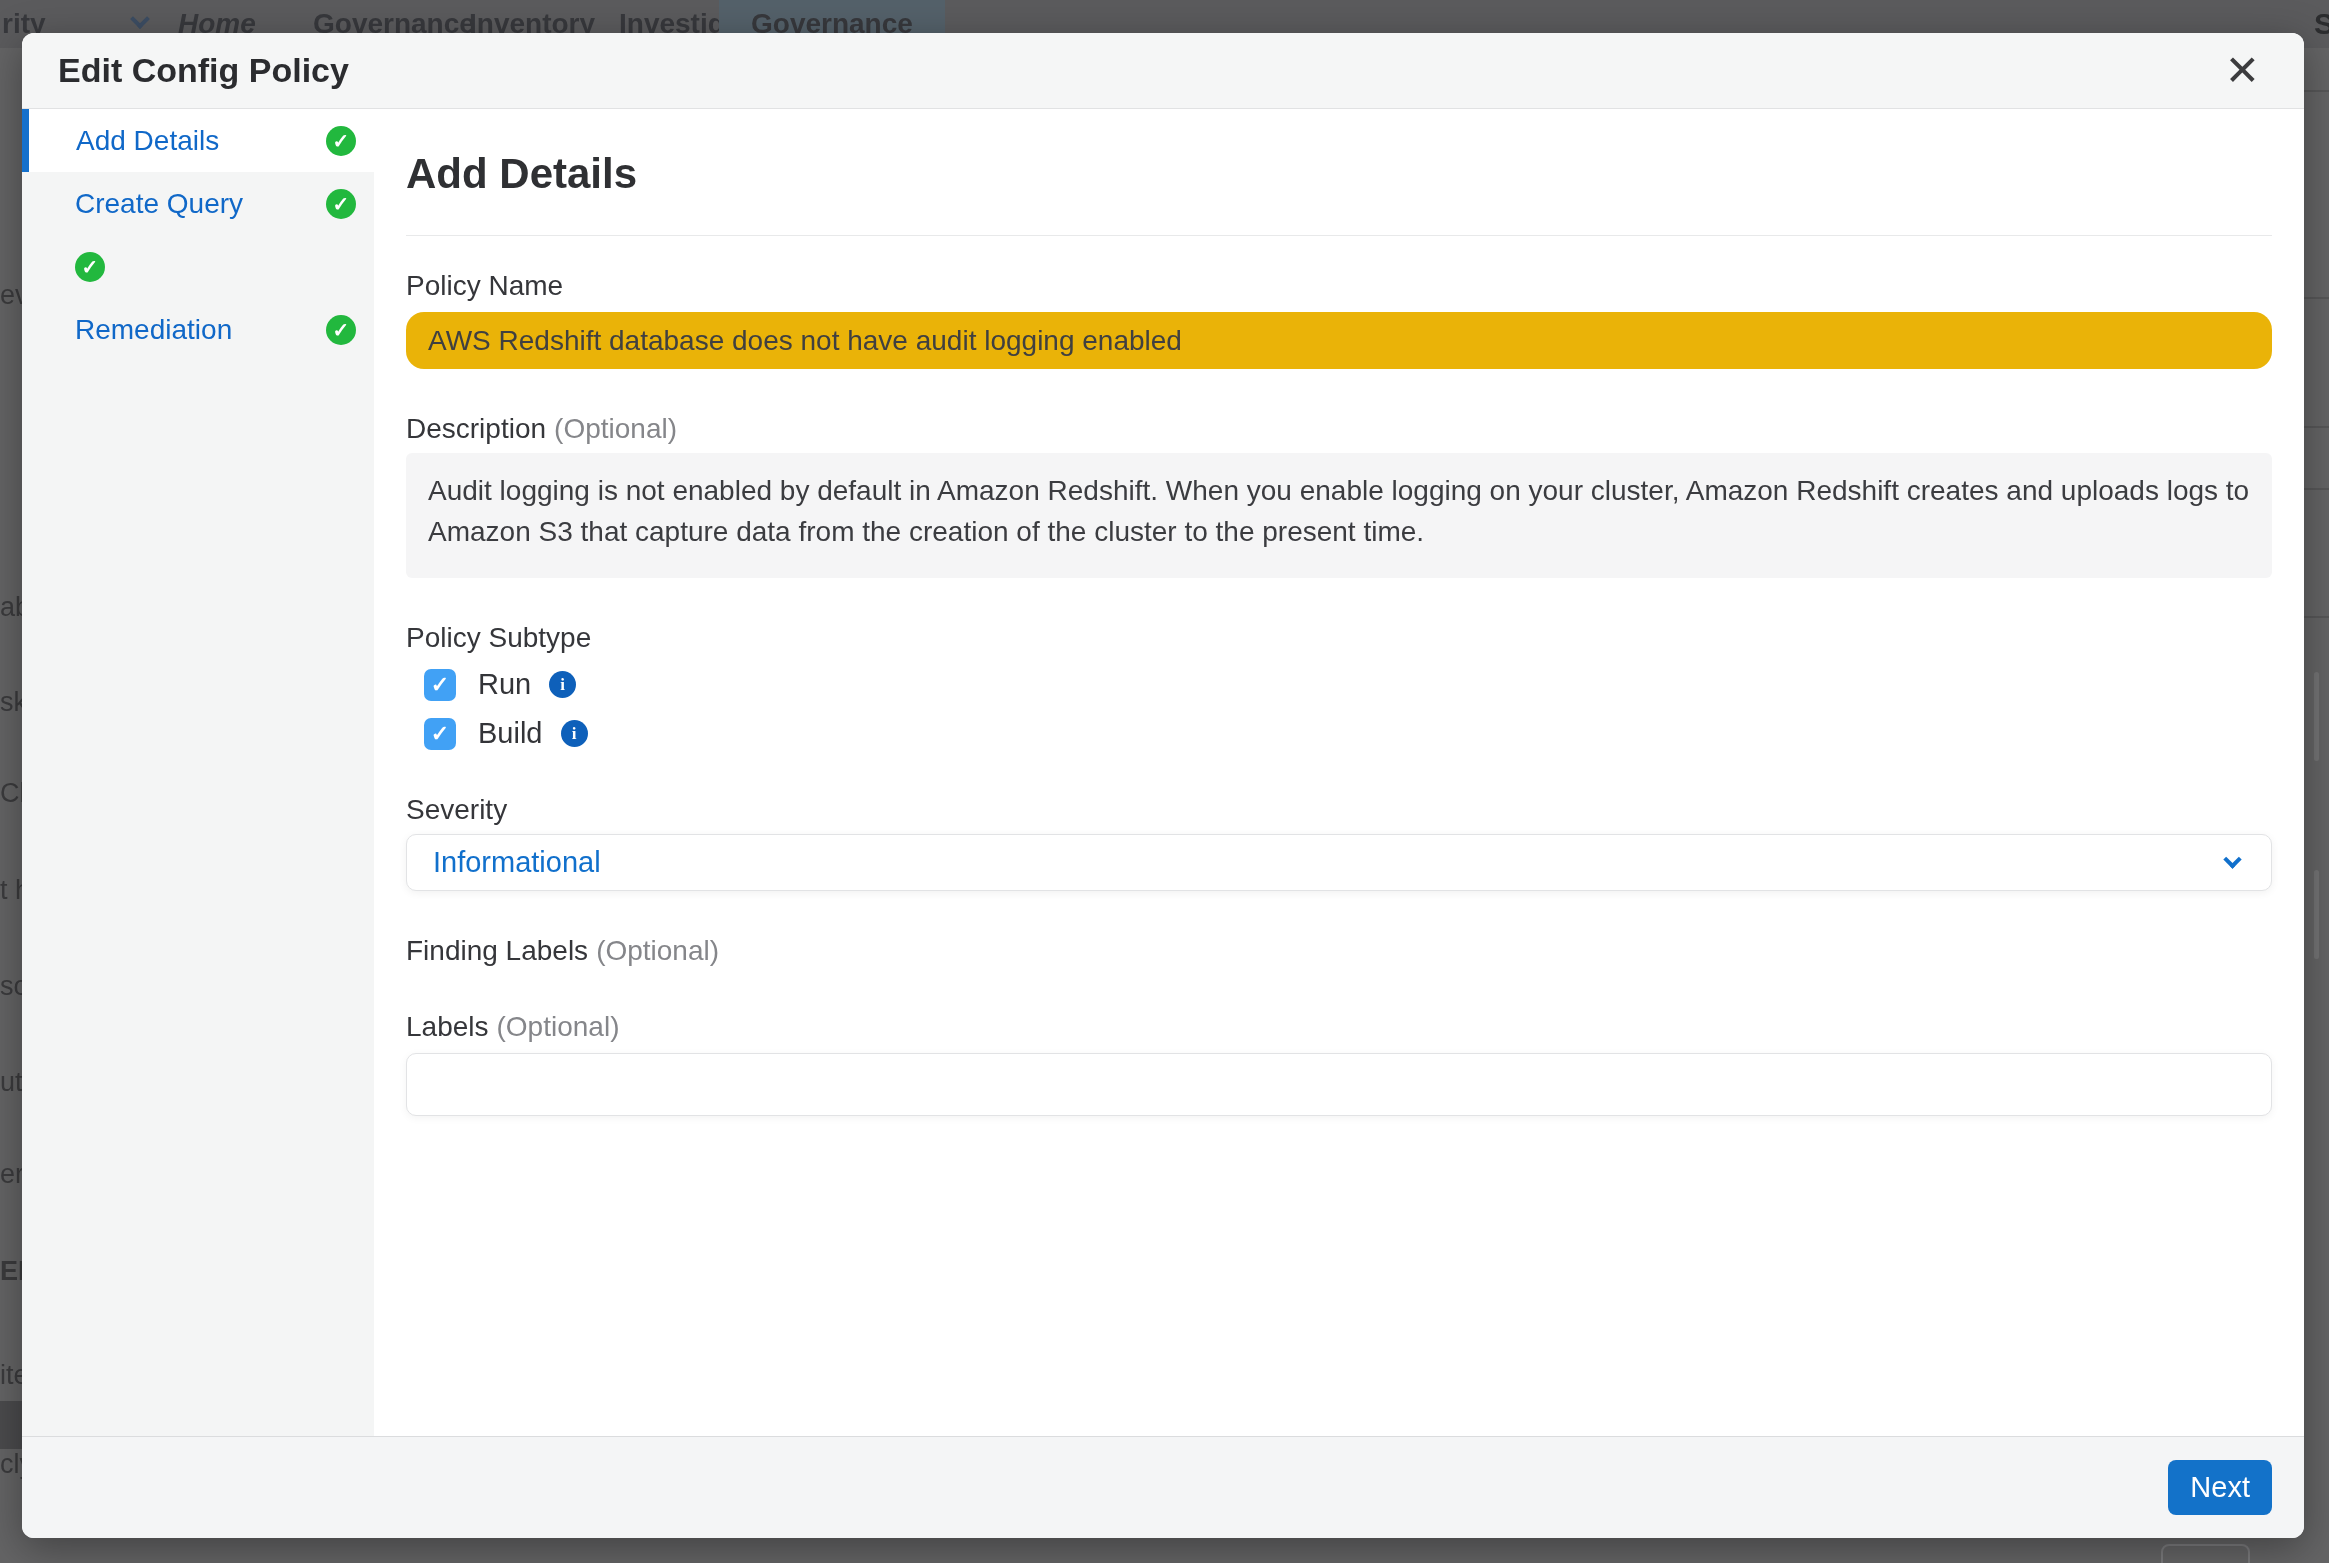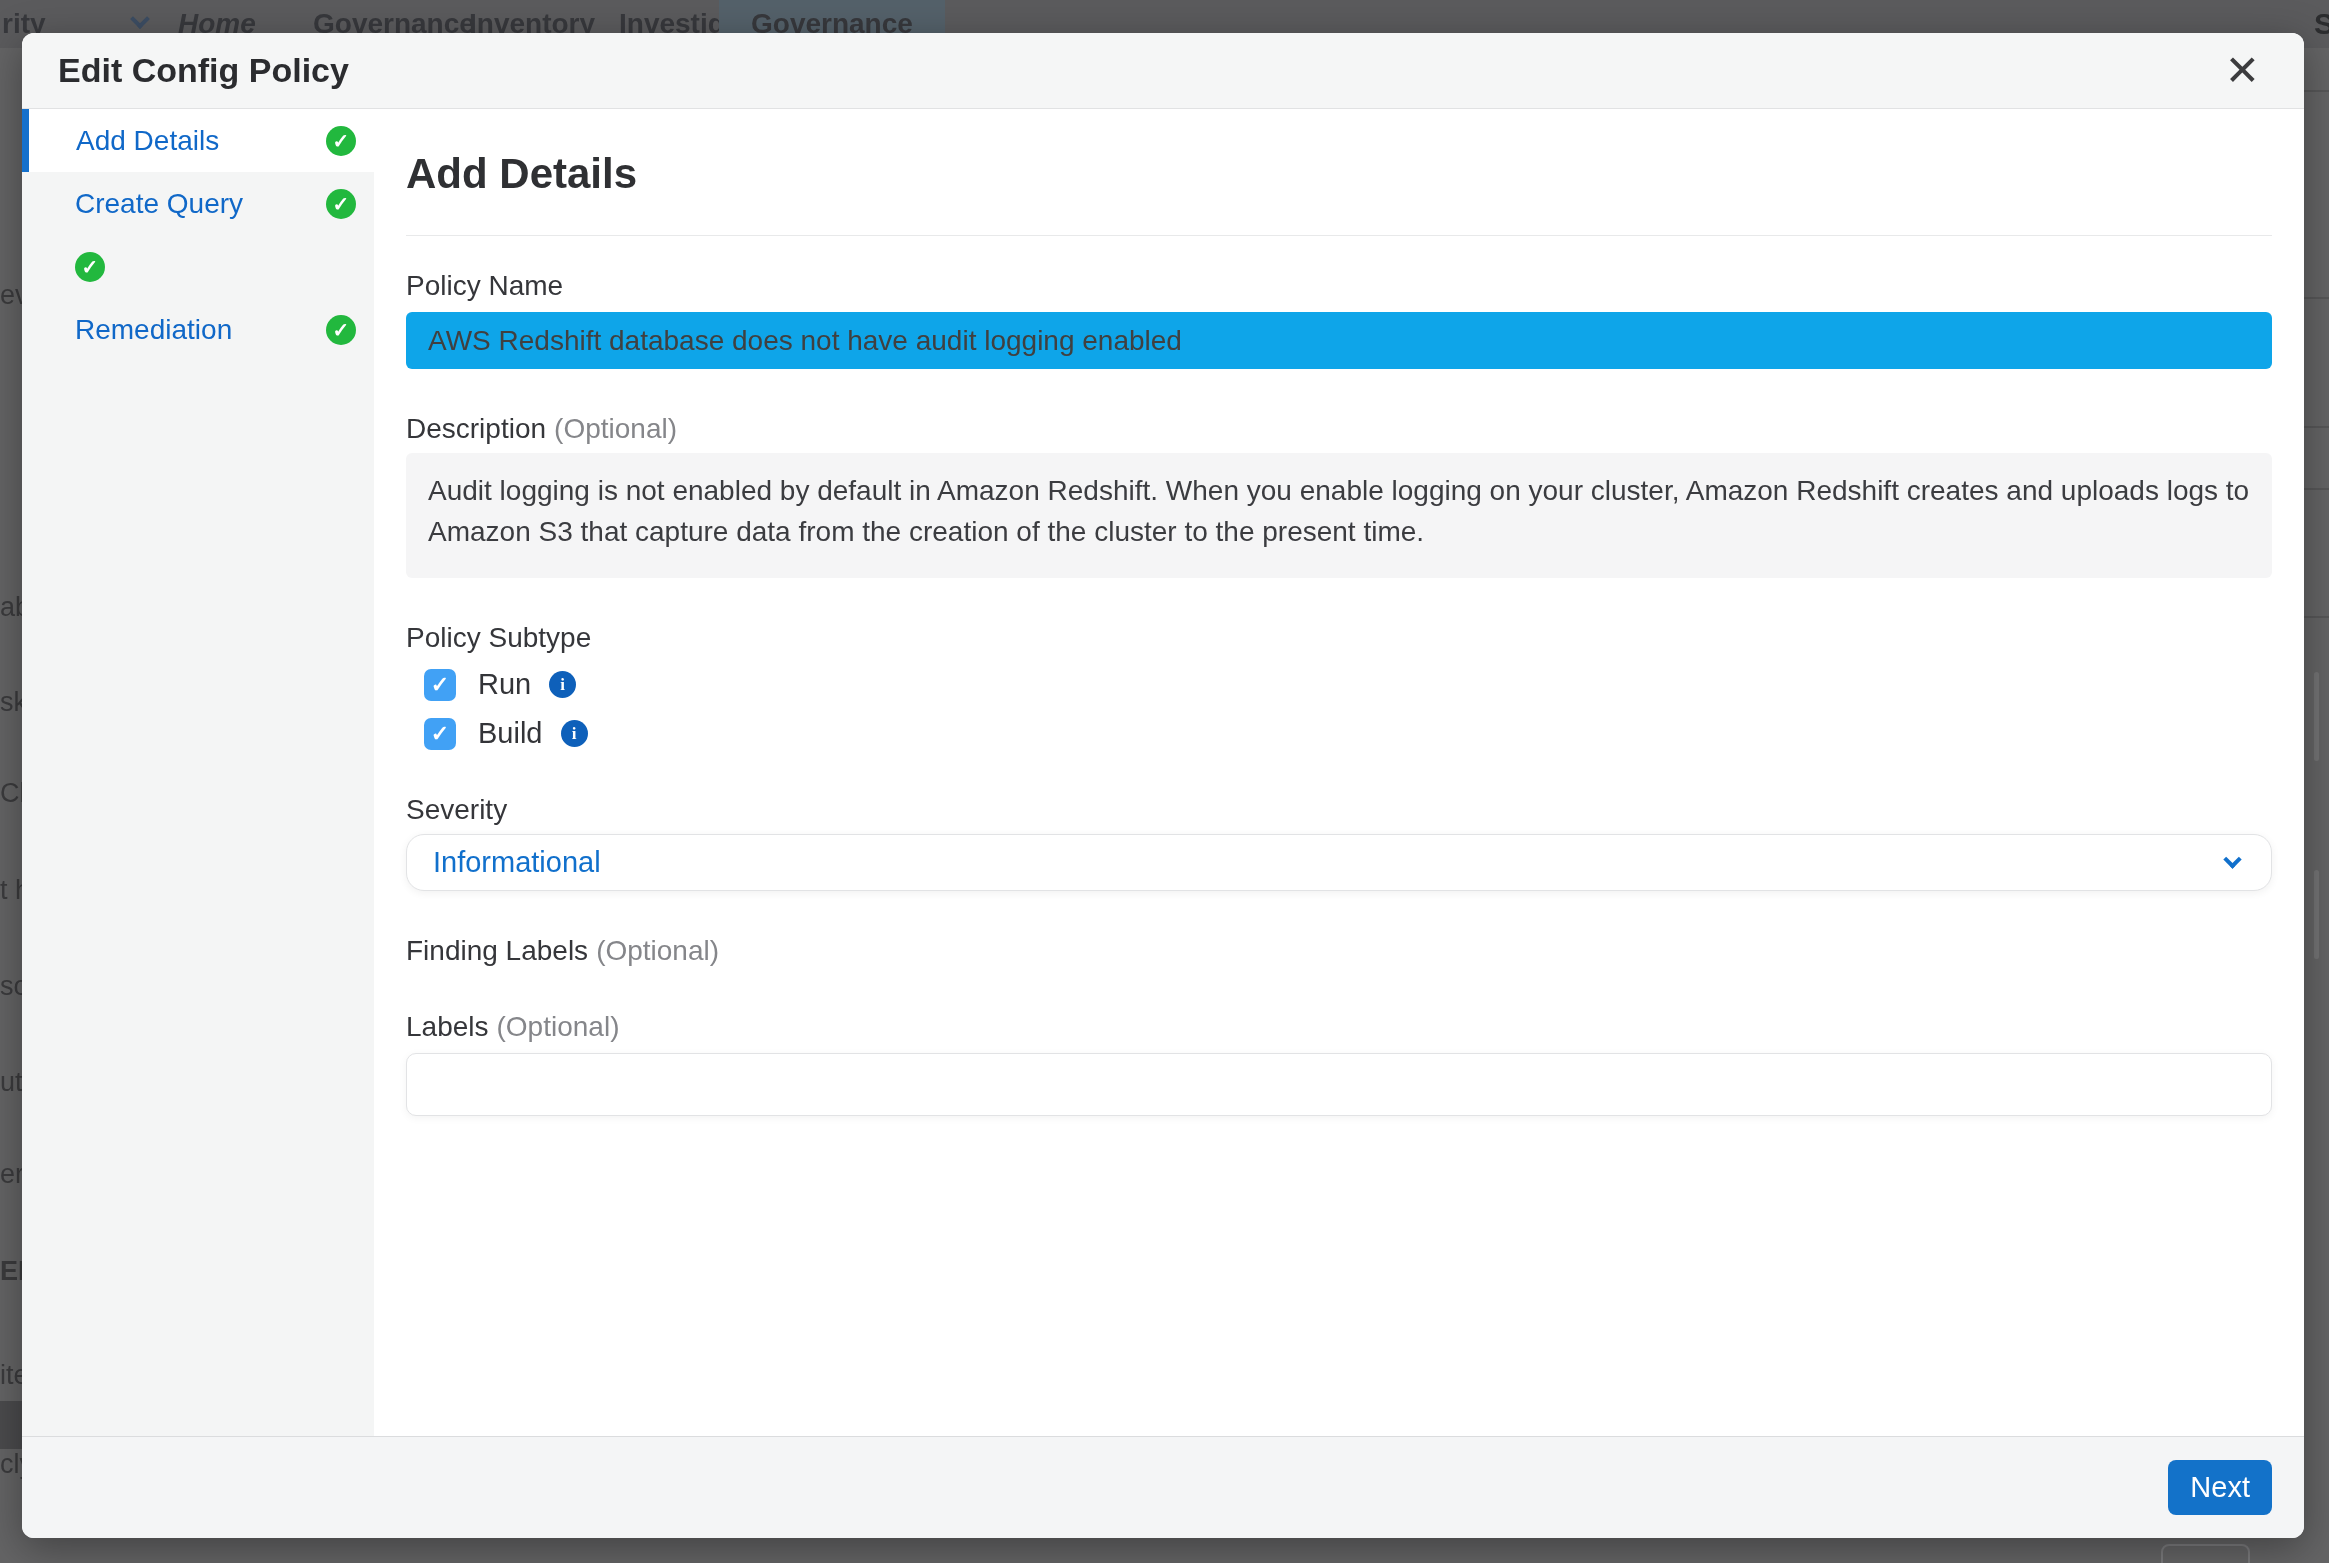--- a/index.html
+++ b/index.html
@@ -108,21 +108,21 @@
   
   .content { flex:1 1 auto; padding:0 32px; overflow:hidden; }
   .content h1 { margin-top:40px; font-size:42px; font-weight:700; color:#2f3033; line-height:1.2; }
   .heading-divider { margin-top:36px; height:1px; background:#e8e9ea; }
 
   .field-label { margin-top:44px; font-size:28px; color:#35363a; }
   .field-label .optional { color:#85868a; margin-left:8px; }
   .field-label.first { margin-top:34px; }
 
   .input-gray {
-    margin-top:10px; width:100%; height:57px; background:#0ea5e9; border:none; border-radius:6px;
+    margin-top:10px; width:100%; height:57px; background:#eab308; border:none; border-radius:18px;
     font-size:28px; color:#404040; padding:0 22px;
     font-family:"Liberation Sans", sans-serif; display:block;
   }
   .textarea-gray {
     margin-top:8px; width:100%; height:125px; background:#f5f5f6; border:none; border-radius:6px;
     font-size:28px; color:#3b3c40; padding:18px 22px; line-height:1.45; resize:none;
     font-family:"Liberation Sans", sans-serif; display:block;
   }
 
   .subtype-row { display:flex; align-items:center; margin:14px 0 0 18px; }
@@ -133,21 +133,21 @@
   }
   .checkbox .mark { color:#fff; font-size:22px; font-weight:700; line-height:1; }
   .subtype-label { font-size:29px; color:#333438; margin:0 18px 0 22px; }
   .info-icon {
     width:27px; height:27px; border-radius:50%; background:#0e60ba; color:#fff;
     display:flex; align-items:center; justify-content:center;
     font-size:17px; font-weight:700; font-family:"Liberation Serif", serif; cursor:pointer;
   }
 
   .select-box {
-    margin-top:8px; height:57px; background:#fff; border:1px solid #e2e3e5; border-radius:18px;
+    margin-top:8px; height:57px; background:#fff; border:1px solid #e2e3e5; border-radius:10px;
     box-shadow:0 2px 8px rgba(0,0,0,0.06);
     display:flex; align-items:center; justify-content:space-between; padding:0 26px; cursor:pointer;
   }
   .select-value { font-size:29px; color:#1170cc; }
   .select-box.muted .select-value { color:#9cc2ec; }
   .chev { width:22px; height:22px; position:relative; flex:0 0 auto; }
   .chev i {
     position:absolute; left:3px; top:1px; width:13px; height:13px;
     border-right:4px solid #1170cc; border-bottom:4px solid #1170cc; transform:rotate(45deg);
   }

